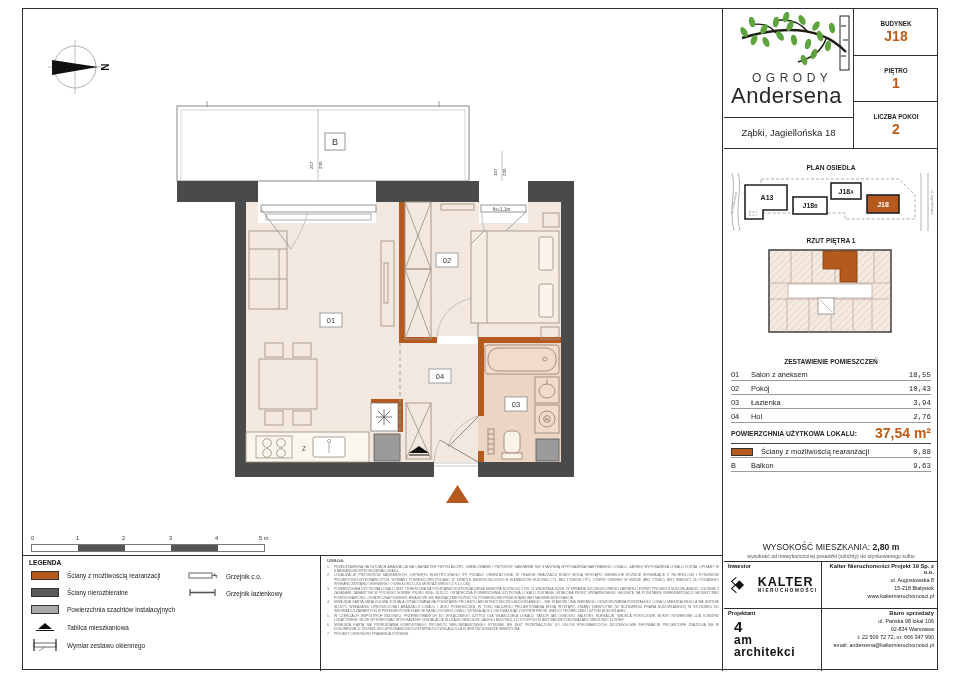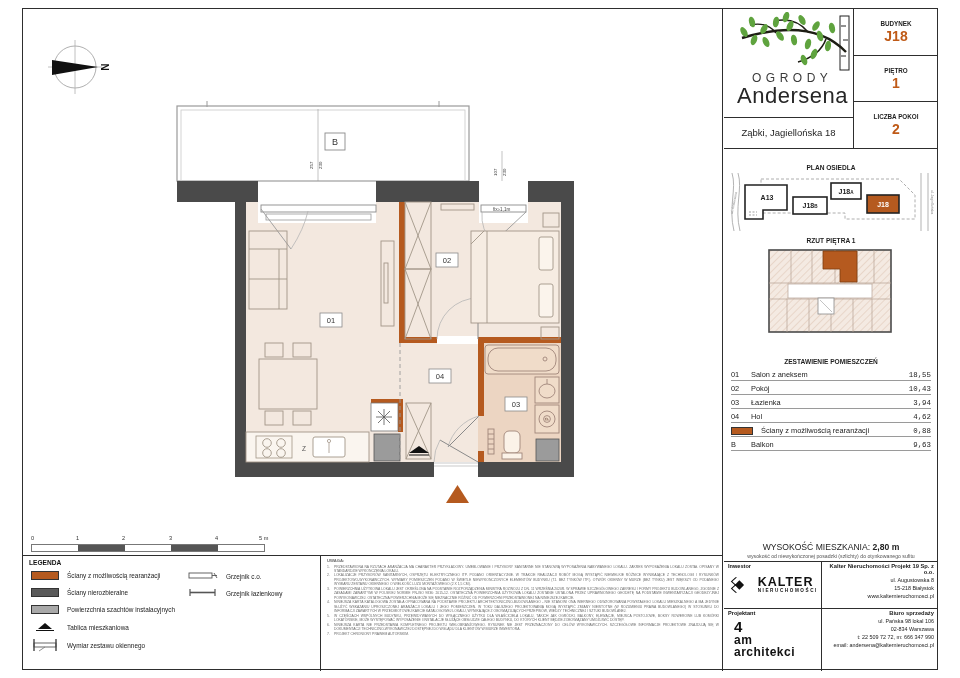--- a/index.html
+++ b/index.html
@@ -8,21 +8,21 @@
   
   .vline-main{left:699px;top:0;width:0;height:662px;border-left:1.5px solid #2e2e2e;}
   .hline-bottom{left:0;top:546px;width:700px;height:0;border-top:1.5px solid #2e2e2e;}
   .vline-legend{left:297px;top:546px;width:0;height:116px;border-left:1.5px solid #2e2e2e;}
   
   .sidebar{left:701px;top:0;width:214px;height:662px;}
   .hdr-vline{left:129px;top:0;width:0;height:139px;border-left:1.25px solid #2e2e2e;position:absolute;}
   .hdr-hline1{left:0;top:108px;width:129px;height:0;border-top:1.25px solid #2e2e2e;position:absolute;}
   .hdr-hline2{left:0;top:139px;width:214px;height:0;border-top:1.25px solid #2e2e2e;position:absolute;}
   .logo-ogrody{left:28px;top:62px;font-size:12px;letter-spacing:4.5px;color:#3a3a3a;position:absolute;}
-  .logo-andersena{left:13px;top:74px;font-size:22px;color:#262626;position:absolute;letter-spacing:.5px;}
+  .logo-andersena{left:7px;top:74px;font-size:22px;color:#262626;position:absolute;letter-spacing:.5px;}
   .addr-bar{left:0;top:108px;width:129px;height:31px;display:flex;align-items:center;justify-content:center;font-size:9.5px;font-weight:normal;color:#1e1e1e;position:absolute;}
   .info-col{left:130px;top:0;width:84px;height:139px;display:flex;flex-direction:column;position:absolute;}
   .info-cell{flex:1;display:flex;flex-direction:column;align-items:center;justify-content:center;border-bottom:1px solid #2e2e2e;}
   .info-cell:last-child{border-bottom:none;}
   .info-label{font-size:6.3px;font-weight:bold;color:#1e1e1e;}
   .info-value{font-size:14px;font-weight:bold;color:#bf5a17;margin-top:1px;}
   .sec-title{width:214px;text-align:center;font-size:6.6px;font-weight:bold;color:#1e1e1e;position:absolute;}
   
   .rooms{left:7px;top:358px;width:200px;position:absolute;font-size:7.4px;color:#222;}
   .r-row{display:flex;align-items:flex-end;border-bottom:.75px solid #9a9a9a;padding:2.5px 0 1.5px 0;}
@@ -493,21 +493,25 @@
           <span class="r-area">10,43</span>
       </div>
       <div class="r-row">
         <span class="r-no">03</span>
           <span class="r-name">Łazienka</span>
           <span class="r-area">3,94</span>
       </div>
       <div class="r-row">
         <span class="r-no">04</span>
           <span class="r-name">Hol</span>
-          <span class="r-area">4,62</span>
+          <span class="r-area">2,76</span>
+      </div>
+      <div class="r-total">
+        <span class="r-total-label">POWIERZCHNIA UŻYTKOWA LOKALU:</span>
+        <span class="r-total-value">37,54 m²</span>
       </div>
       <div class="r-row">
         <span class="swatch-sm"></span>
         <span class="r-name">Ściany z możliwością rearanżacji</span>
           <span class="r-area">0,88</span>
       </div>
       <div class="r-row">
         <span class="r-no">B</span>
           <span class="r-name">Balkon</span>
           <span class="r-area">9,63</span>

